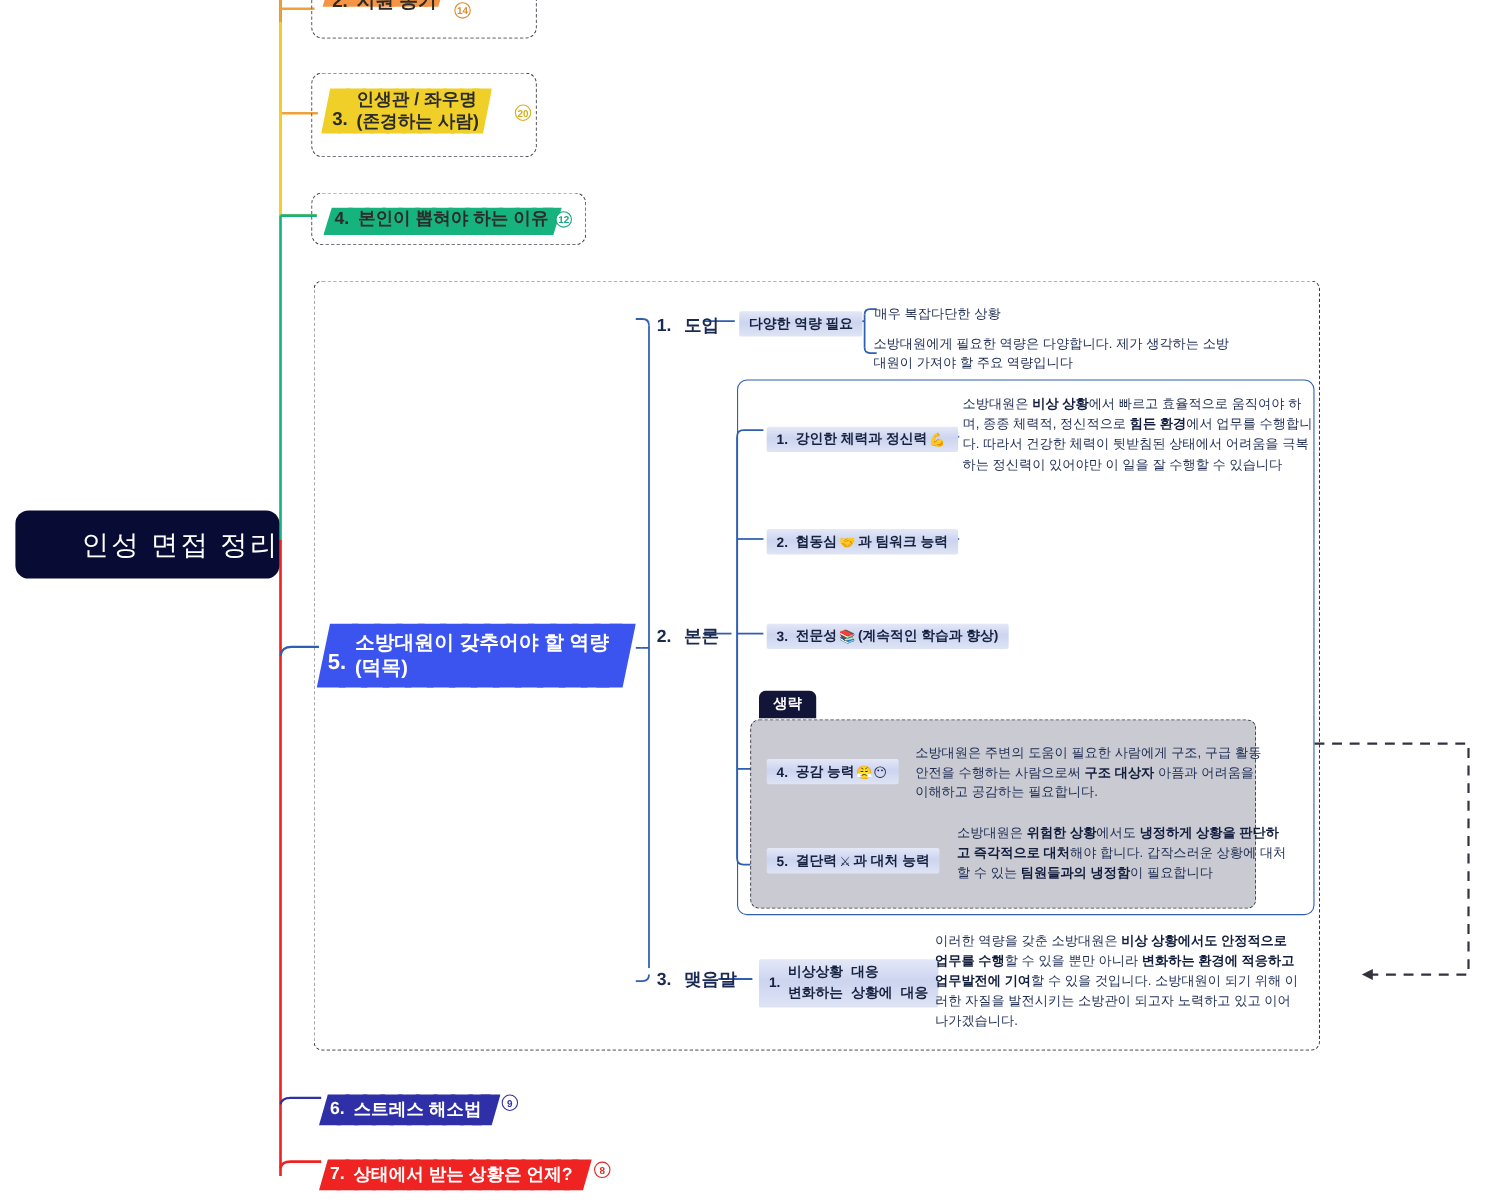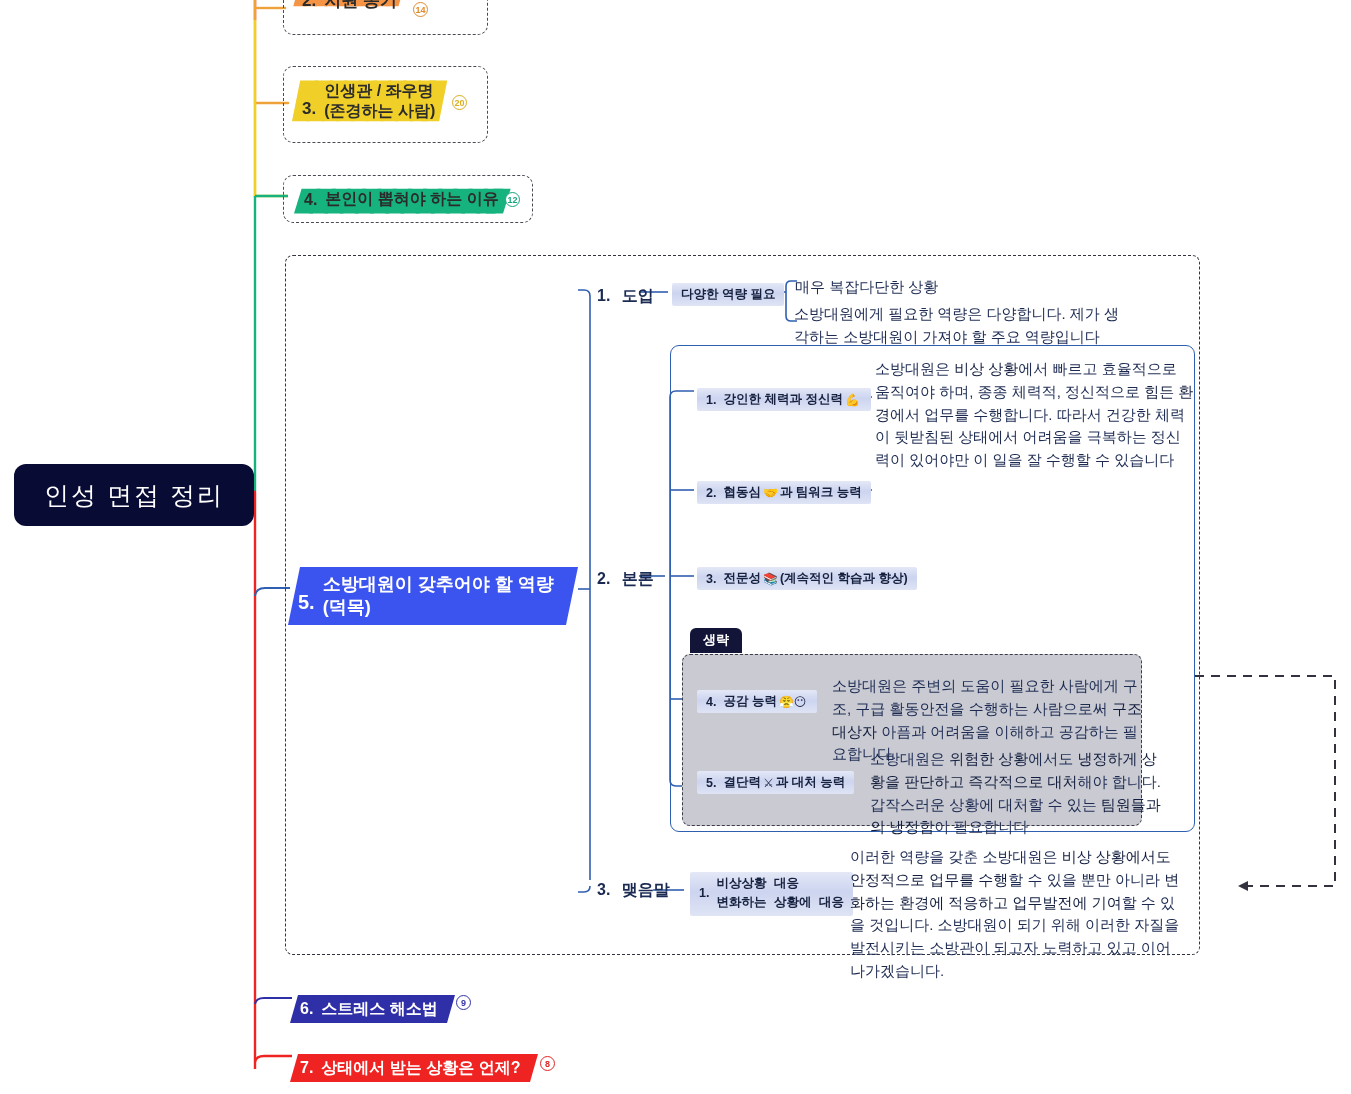--- a/index.html
+++ b/index.html
@@ -18,21 +18,21 @@
   #wires { position: absolute; left: 0; top: 0; width: 1351px; height: 1094px; pointer-events: none; }
 
   
   .root-node {
     position: absolute;
     left: 14px; top: 464px;
     width: 240px; height: 62px;
     background: #080b33;
     border-radius: 12px;
     color: #ffffff;
-    display: flex; align-items: center; justify-content: center;
+    display: flex; align-items: center; justify-content: flex-end;
     font-size: 25px;
     letter-spacing: 2px;
     font-weight: 400;
   }
 
   
   .dash-wrap {
     position: absolute;
     border: 1.6px dashed #4a4a55;
     border-radius: 10px;
@@ -73,21 +73,21 @@
   
   #node2-wrap { left: 283px; top: -32px; width: 205px; height: 67px; }
   #node2 { left: 292px; top: -14px; font-size: 17px; color: #2b2b2b; }
   #node2 .mk-num { font-size: 17px; }
   #node2-badge { left: 413px; top: 2px; color: #e08a2e; }
 
   
   #node3-wrap { left: 283px; top: 66px; width: 205px; height: 77px; }
   #node3 { left: 292px; top: 78px; font-size: 16px; color: #2b2b2b; line-height: 1.25; }
   #node3 .mk-num { font-size: 17px; align-self: flex-end; margin-bottom: 2px; }
-  #node3-badge { left: 452px; top: 95px; color: #d9ae1f; }
+  #node3-badge { left: 468px; top: 95px; color: #d9ae1f; }
 
   
   #node4-wrap { left: 283px; top: 175px; width: 250px; height: 48px; }
   #node4 { left: 294px; top: 186px; font-size: 16px; color: #2b2b2b; }
   #node4 .mk-num { font-size: 16px; }
   #node4-badge { left: 505px; top: 192px; color: #17a67b; }
 
   
   #node5 {
     left: 288px; top: 565px;
@@ -175,26 +175,26 @@
     z-index: 0;
     border-radius: 2px;
   }
   .hl .hl-num, .hl .hl-txt, .hl .hl-l1, .hl .hl-l2, .hl .hl-emo { position: relative; z-index: 2; }
   .hl .hl-num { margin-right: 7px; }
   .hl .hl-emo { margin: 0 2px; font-size: 12px; }
 
   
   .para {
     position: absolute;
-    font-size: 15px;
+    font-size: 12px;
     line-height: 1.52;
     color: #1d2b52;
     z-index: 4;
   }
-  .para b { font-weight: normal; color: #121d3d; }
+  .para b { font-weight: bold; color: #121d3d; }
 
   
   #stage-intro { left: 597px; top: 286px; }
   #hl-intro { left: 672px; top: 283px; }
   #para-intro-a { left: 795px; top: 276px; width: 320px; }
   #para-intro-b { left: 794px; top: 303px; width: 330px; }
 
   #stage-body { left: 597px; top: 569px; }
 
   #hl-c1 { left: 697px; top: 388px; }

